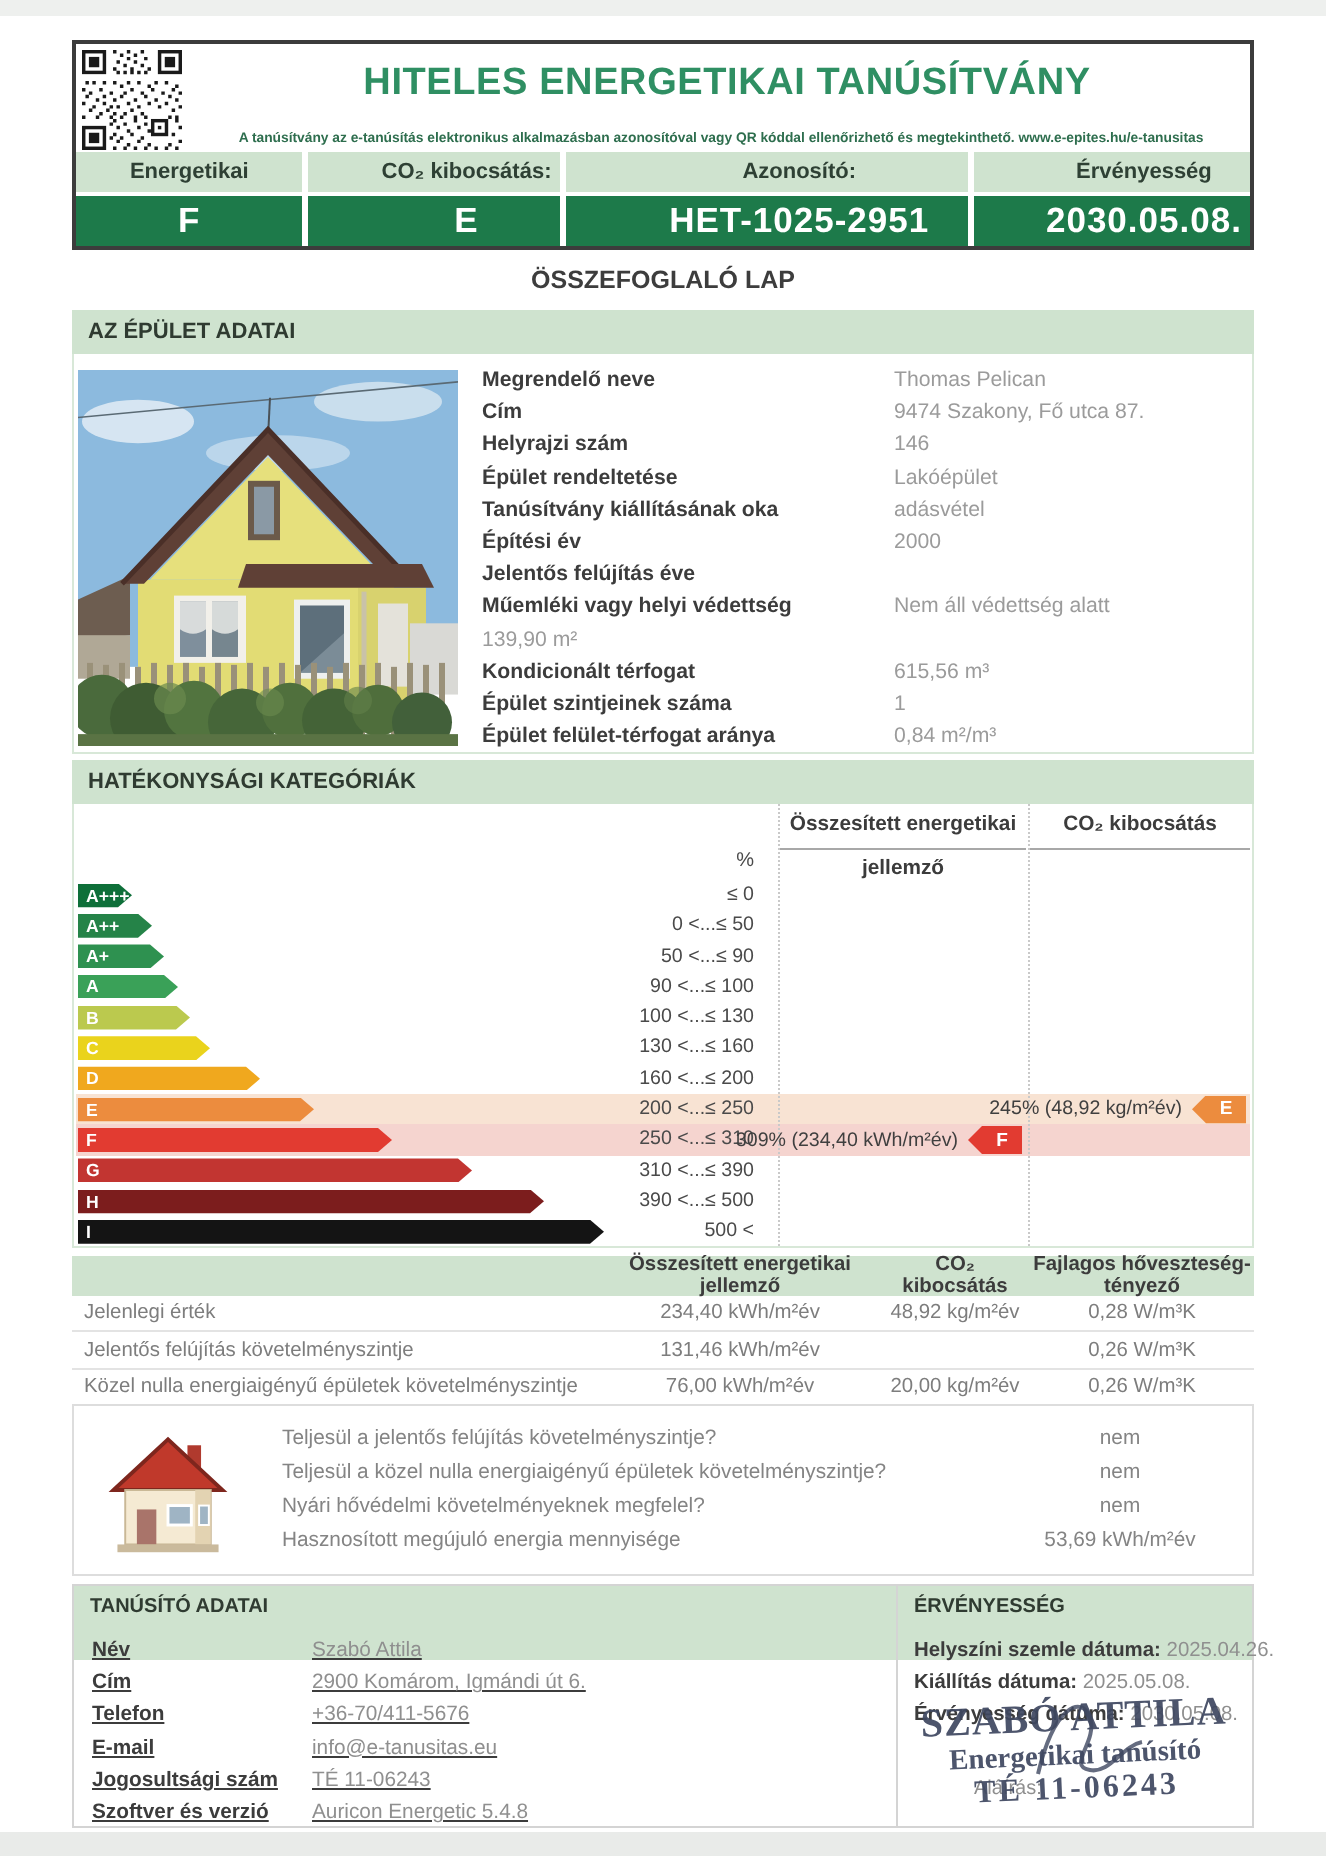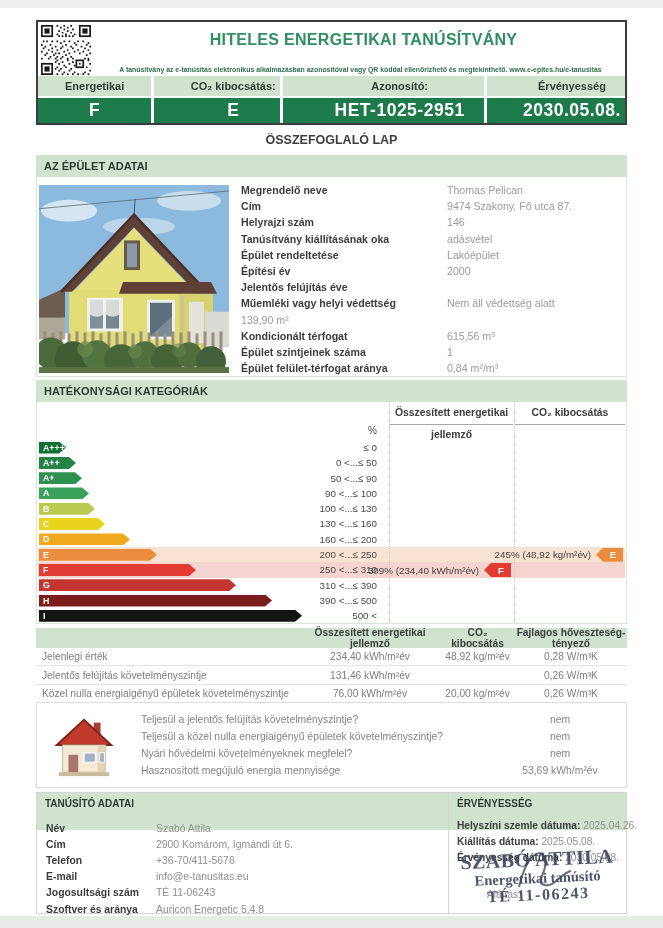--- a/index.html
+++ b/index.html
@@ -5,21 +5,21 @@
   html,body{margin:0;padding:0;background:#fff;}
   .page{position:relative;width:663px;height:928px;background:#fff;overflow:hidden;
         font-family:"Liberation Sans",sans-serif;color:#3c3c3c;}
   .scan-top{position:absolute;top:0;left:0;right:0;height:8px;background:#eef0ee;}
   .scan-bottom{position:absolute;bottom:0;left:0;right:0;height:12px;background:#e9ebe9;}
 
   
   .hdr-box{position:absolute;left:36px;top:20px;width:591px;height:105px;border:2px solid #3c3c3c;box-sizing:border-box;background:#fff;}
   .hdr-top{position:relative;height:54px;}
   .qr{position:absolute;left:3px;top:3px;width:50px;height:50px;}
-  .hdr-title{position:absolute;left:68px;right:4px;top:9px;text-align:center;font-size:16px;font-weight:bold;color:#2f8f63;letter-spacing:.3px;}
+  .hdr-title{position:absolute;left:68px;right:4px;top:9px;text-align:center;font-size:19px;font-weight:bold;color:#2f8f63;letter-spacing:.3px;}
   .hdr-sub{position:absolute;left:62px;right:4px;bottom:3px;text-align:center;font-size:6.9px;font-weight:bold;color:#2e6e4e;}
   .hdr-labels{display:flex;height:20px;}
   .hdr-labels .hcell{background:#cfe3cf;line-height:20px;text-align:center;font-size:11px;font-weight:bold;color:#2e4034;}
   .hdr-values{display:flex;height:25px;border-top:2px solid #fff;}
   .hdr-values .hcell{background:#1d7a4a;line-height:25px;text-align:center;font-size:17.5px;font-weight:bold;color:#fff;letter-spacing:.5px;}
   .hcell+.hcell{border-left:3px solid #fff;padding-left:32px;}
   .c1{width:23.5%;} .c2{width:19.5%;} .c3{width:35%;} .c4{width:22%;}
 
   .sum-title{position:absolute;top:133px;left:36px;width:591px;text-align:center;font-weight:bold;font-size:12.5px;color:#3d3d3d;}
 
@@ -71,21 +71,21 @@
   .comp-row{display:flex;height:17px;align-items:center;font-size:10.4px;color:#848484;}
   .comp-q{flex:1;}
   .comp-a{width:120px;text-align:center;}
 
   
   .bottom{position:absolute;left:36px;top:792px;width:591px;height:122px;border:1px solid #d4d4d4;box-sizing:border-box;display:flex;background:#fff;}
   .bot-left{width:411px;position:relative;border-right:1px solid #d4d4d4;}
   .bot-right{flex:1;position:relative;}
   .bot-bar{height:37px;line-height:21px;font-size:10px;}
   .cert-rows{position:absolute;left:9px;top:27px;right:4px;}
-  .cert-row{display:flex;height:16.2px;align-items:center;font-size:10.4px;}
+  .cert-row{display:flex;height:16.2px;font-size:10.4px;text-decoration:underline;}
   .cert-label{width:110px;font-weight:bold;color:#3c3c3c;}
   .cert-value{color:#8f8f8f;}
   .val-rows{position:absolute;left:8px;top:25px;right:18px;}
   .val-row{height:16.2px;font-size:10.2px;line-height:16.2px;white-space:nowrap;}
   .val-label{font-weight:bold;color:#3c3c3c;}
   .val-value{color:#8f8f8f;}
   .sig-label{position:absolute;left:38px;top:96px;font-size:10px;color:#8f8f8f;}
   .stamp{position:absolute;left:0px;right:0px;top:56px;text-align:center;transform:rotate(-2.5deg);
          color:#3e4760;font-family:"Liberation Serif",serif;font-weight:bold;line-height:1.08;opacity:.92;}
   .stamp-l1{font-size:20px;letter-spacing:.5px;}
@@ -220,26 +220,26 @@
           </div>
           <div class="b-row">
             <div class="b-label">Cím</div>
             <div class="b-value">9474 Szakony, Fő utca 87.</div>
           </div>
           <div class="b-row">
             <div class="b-label">Helyrajzi szám</div>
             <div class="b-value">146</div>
           </div>
           <div class="b-row">
+            <div class="b-label">Épület rendeltetése</div>
+            <div class="b-value">Lakóépület</div>
+          </div>
+          <div class="b-row">
             <div class="b-label">Tanúsítvány kiállításának oka</div>
             <div class="b-value">adásvétel</div>
-          </div>
-          <div class="b-row">
-            <div class="b-label">Épület rendeltetése</div>
-            <div class="b-value">Lakóépület</div>
           </div>
           <div class="b-row">
             <div class="b-label">Építési év</div>
             <div class="b-value">2000</div>
           </div>
           <div class="b-row">
             <div class="b-label">Jelentős felújítás éve</div>
             <div class="b-value"></div>
           </div>
           <div class="b-row">
@@ -418,21 +418,21 @@
           </div>
           <div class="cert-row">
             <div class="cert-label">E-mail</div>
             <div class="cert-value">info@e-tanusitas.eu</div>
           </div>
           <div class="cert-row">
             <div class="cert-label">Jogosultsági szám</div>
             <div class="cert-value">TÉ 11-06243</div>
           </div>
           <div class="cert-row">
-            <div class="cert-label">Szoftver és aránya</div>
+            <div class="cert-label">Szoftver és verzió</div>
             <div class="cert-value">Auricon Energetic 5.4.8</div>
           </div>
         </div>
     </div>
     <div class="bot-right">
       <div class="sec-bar bot-bar">ÉRVÉNYESSÉG</div>
       <div class="val-rows">
 
       <div class="val-row">
             <span class="val-label">Helyszíni szemle dátuma:</span>

